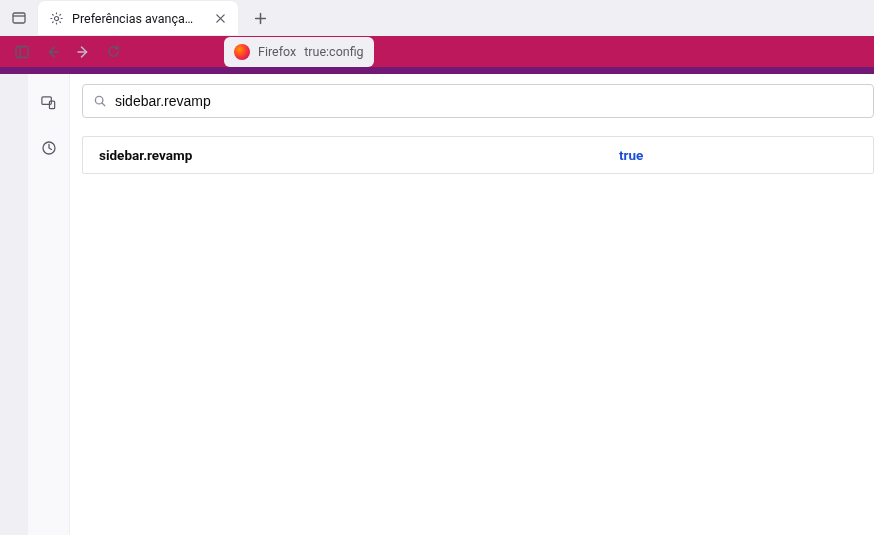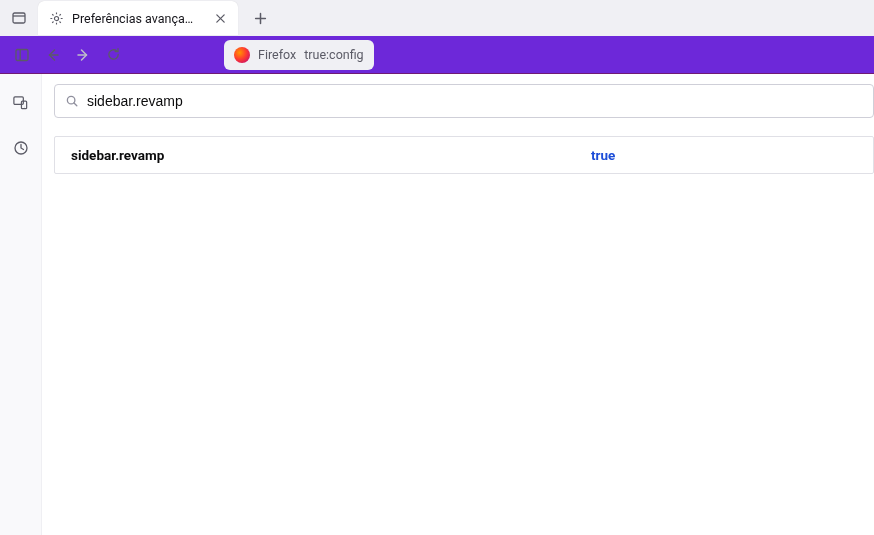--- a/index.html
+++ b/index.html
@@ -61,25 +61,25 @@
     width: 28px; height: 28px;
     display:flex;align-items:center;justify-content:center;
     color:#5b5b66;
     margin-left: 8px;
     border-radius:4px;
   }
 
   
   .nav-toolbar {
     height: 38px;
-    background: #6d28d9;
+    background: #be185d;
     display:flex;
     align-items:center;
     padding: 0 6px;
-    border-bottom: 1px solid #701a75;
+    border-bottom: 7px solid #701a75;
   }
   .nav-left-indent { width: 32px; display:flex;align-items:center;justify-content:center; }
   .nav-btn {
     width: 30px; height: 30px;
     display:flex;align-items:center;justify-content:center;
     color:#5b5b66;
     border-radius:4px;
   }
   .nav-btn.disabled { color:#bfbfc9; }
   .urlbar {
@@ -96,20 +96,21 @@
     width:16px;height:16px;border-radius:50%;
     background: radial-gradient(circle at 35% 35%, #ff9500 0%, #ff3b30 45%, #b5007f 100%);
   }
   .identity-label { font-size:12.5px; color:#5b5b66; }
   .url-text { font-size:12.5px; color:#5b5b66; }
 
   
   .body-row {
     display:flex;
     height: calc(535px - 36px - 38px);
+    padding-left: 28px;
   }
   .sidebar {
     width: 42px;
     background: #f9f9fb;
     display:flex;
     flex-direction:column;
     align-items:center;
     padding-top: 14px;
     gap: 18px;
     border-right: 1px solid #efeff3;

